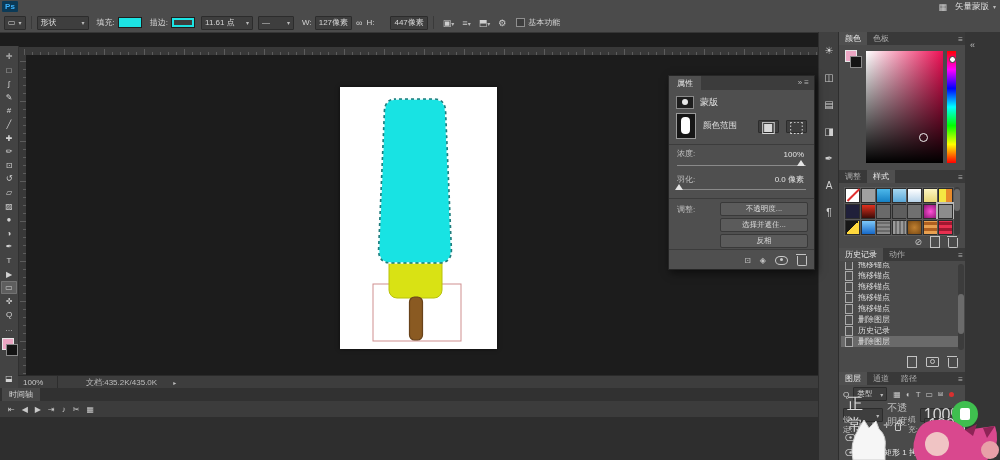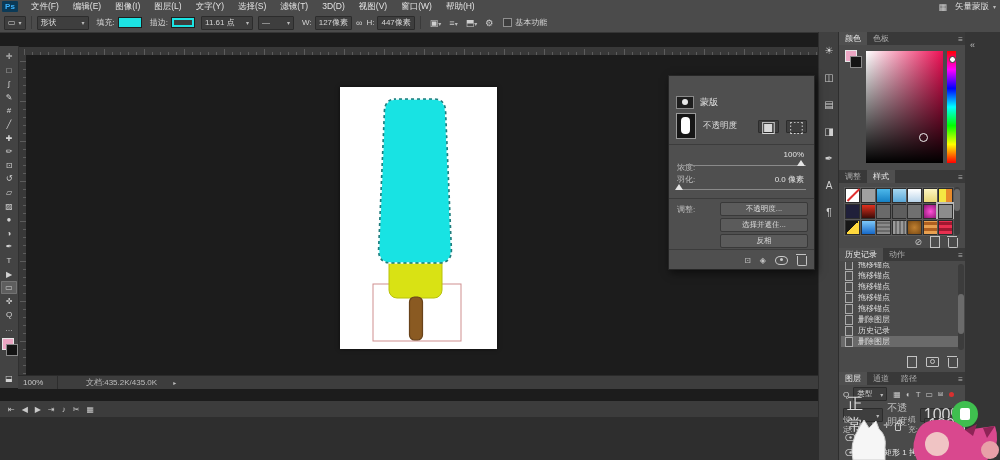--- a/index.html
+++ b/index.html
@@ -120,33 +120,20 @@
   .layer-row{position:absolute;left:0;width:127px;display:flex;align-items:center;gap:5px;padding-left:5px;font-size:8px;color:#e0e0e0;}
   .divline{position:absolute;background:#3c3c3c;height:1px;}
 </style>
 </head>
 <body>
 
 <div class="app">
 
   <div class="abs menubar">
     <div class="ps-logo">Ps</div>
-    <div id="menu-items" class="row">
-        <span class="menu-item">文件(F)</span>
-        <span class="menu-item">编辑(E)</span>
-        <span class="menu-item">图像(I)</span>
-        <span class="menu-item">图层(L)</span>
-        <span class="menu-item">文字(Y)</span>
-        <span class="menu-item">选择(S)</span>
-        <span class="menu-item">滤镜(T)</span>
-        <span class="menu-item">3D(D)</span>
-        <span class="menu-item">视图(V)</span>
-        <span class="menu-item">窗口(W)</span>
-        <span class="menu-item">帮助(H)</span>
-      </div>
     <div class="workspace">
       <span class="opticon">▦</span>
       <span>矢量蒙版</span>
       <span class="arr">▾</span>
     </div>
   </div>
 
   <div class="abs optionsbar">
     <div class="optbox" style="margin-left:4px">
       <span>▭</span>
@@ -168,21 +155,21 @@
     <div class="optbox" style="margin-left:5px;width:28px;justify-content:space-between">
       <span>—</span>
       <span class="arr">▾</span>
     </div>
     <span style="margin-left:8px">W:</span>
     <span class="optbox" style="margin-left:3px">
         <span>127像素</span>
       </span>
     <span class="opticon">∞</span>
     <span>H:</span>
-    <span class="optbox" style="margin-left:3px">
+    <span class="optbox" style="margin-left:16px">
         <span>447像素</span>
       </span>
     <div class="sep"></div>
     <span class="opticon">▣<span class="arr">▾</span></span>
     <span class="opticon">≡<span class="arr">▾</span></span>
     <span class="opticon">⬒<span class="arr">▾</span></span>
     <span class="opticon">⚙</span>
     <span class="cb" style="margin-left:6px"></span>
     <span>基本功能</span>
   </div>
@@ -373,20 +360,25 @@
   </div>
 
   <div class="abs statusbar">
     <div class="zoombox">
         <span>100%</span>
       </div>
     <span style="margin-left:28px;color:#bdbdbd">文档:435.2K/435.0K</span>
     <span style="margin-left:16px" class="arr">▸</span>
   </div>
 
+  <div class="abs tl-head">
+    <div class="tl-tab">
+        <span>时间轴</span>
+      </div>
+  </div>
   <div class="abs tl-controls" id="tl-controls">
       <span class="tl-btn">⇤</span>
       <span class="tl-btn">◀</span>
       <span class="tl-btn">▶</span>
       <span class="tl-btn">⇥</span>
       <span class="tl-btn">♪</span>
       <span class="tl-btn">✂</span>
       <span class="tl-btn">▦</span>
     </div>
   <div class="abs tl-body"></div>
@@ -566,32 +558,38 @@
           </div>
         </div>
     </div>
   </div>
 
   <div class="abs rightgap">
     <span style="position:absolute;left:5px;top:8px;font-size:9px;color:#bdbdbd">«</span>
   </div>
 
   <div class="abs props">
+    <div class="props-head">
+      <div class="props-tab">
+          <span>属性</span>
+        </div>
+      <span style="position:absolute;right:5px;top:2px;font-size:8px;color:#b5b5b5">» ≡</span>
+    </div>
     <div class="row" style="position:absolute;left:7px;top:20px;gap:6px">
       <span class="icon-mask"></span>
       <span style="font-size:9px;color:#e2e2e2">蒙版</span>
     </div>
     <div class="row" style="position:absolute;left:7px;top:37px;gap:7px;width:131px">
       <span class="mask-thumb"></span>
-      <span style="font-size:8.5px;color:#dcdcdc;flex:1">不透明度</span>
+      <span style="font-size:8.5px;color:#dcdcdc;flex:1">颜色范围</span>
       <span class="optbox" style="width:13px;height:11px;justify-content:center">▣</span>
       <span class="optbox" style="width:13px;height:11px;justify-content:center">⬚</span>
     </div>
     <div class="divline" style="left:0;top:68px;width:145px"></div>
-    <span class="plabel" style="left:8px;top:86px">浓度:</span>
+    <span class="plabel" style="left:8px;top:72px">浓度:</span>
     <span class="pvalue" style="right:10px;top:74px">100%</span>
     <div class="slider-track" style="left:8px;top:89px;width:129px"></div>
     <div class="knob" style="left:128px;top:84px"></div>
     <span class="plabel" style="left:8px;top:98px">羽化:</span>
     <span class="pvalue" style="right:10px;top:98px">0.0 像素</span>
     <div class="slider-track" style="left:8px;top:113px;width:129px"></div>
     <div class="knob" style="left:6px;top:108px"></div>
     <div class="divline" style="left:0;top:122px;width:145px"></div>
     <span class="plabel" style="left:8px;top:128px">调整:</span>
     <div id="props-buttons">

